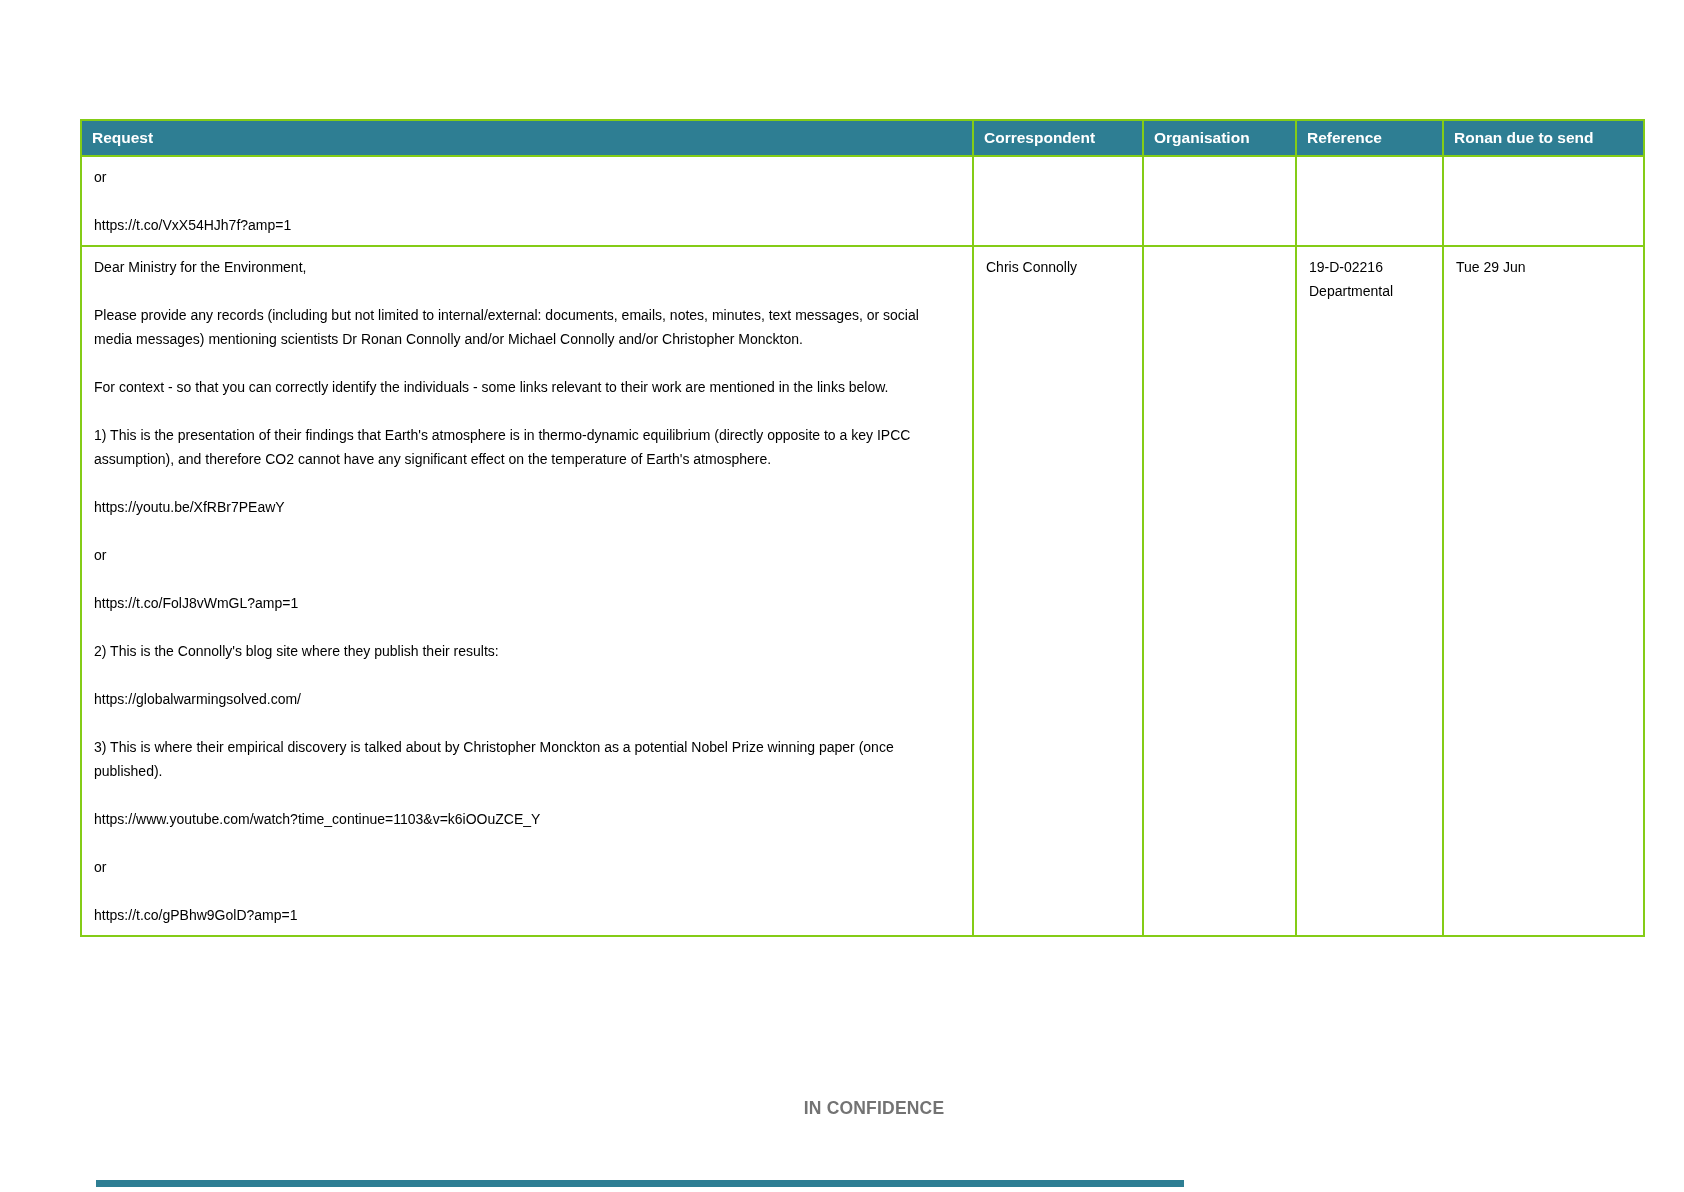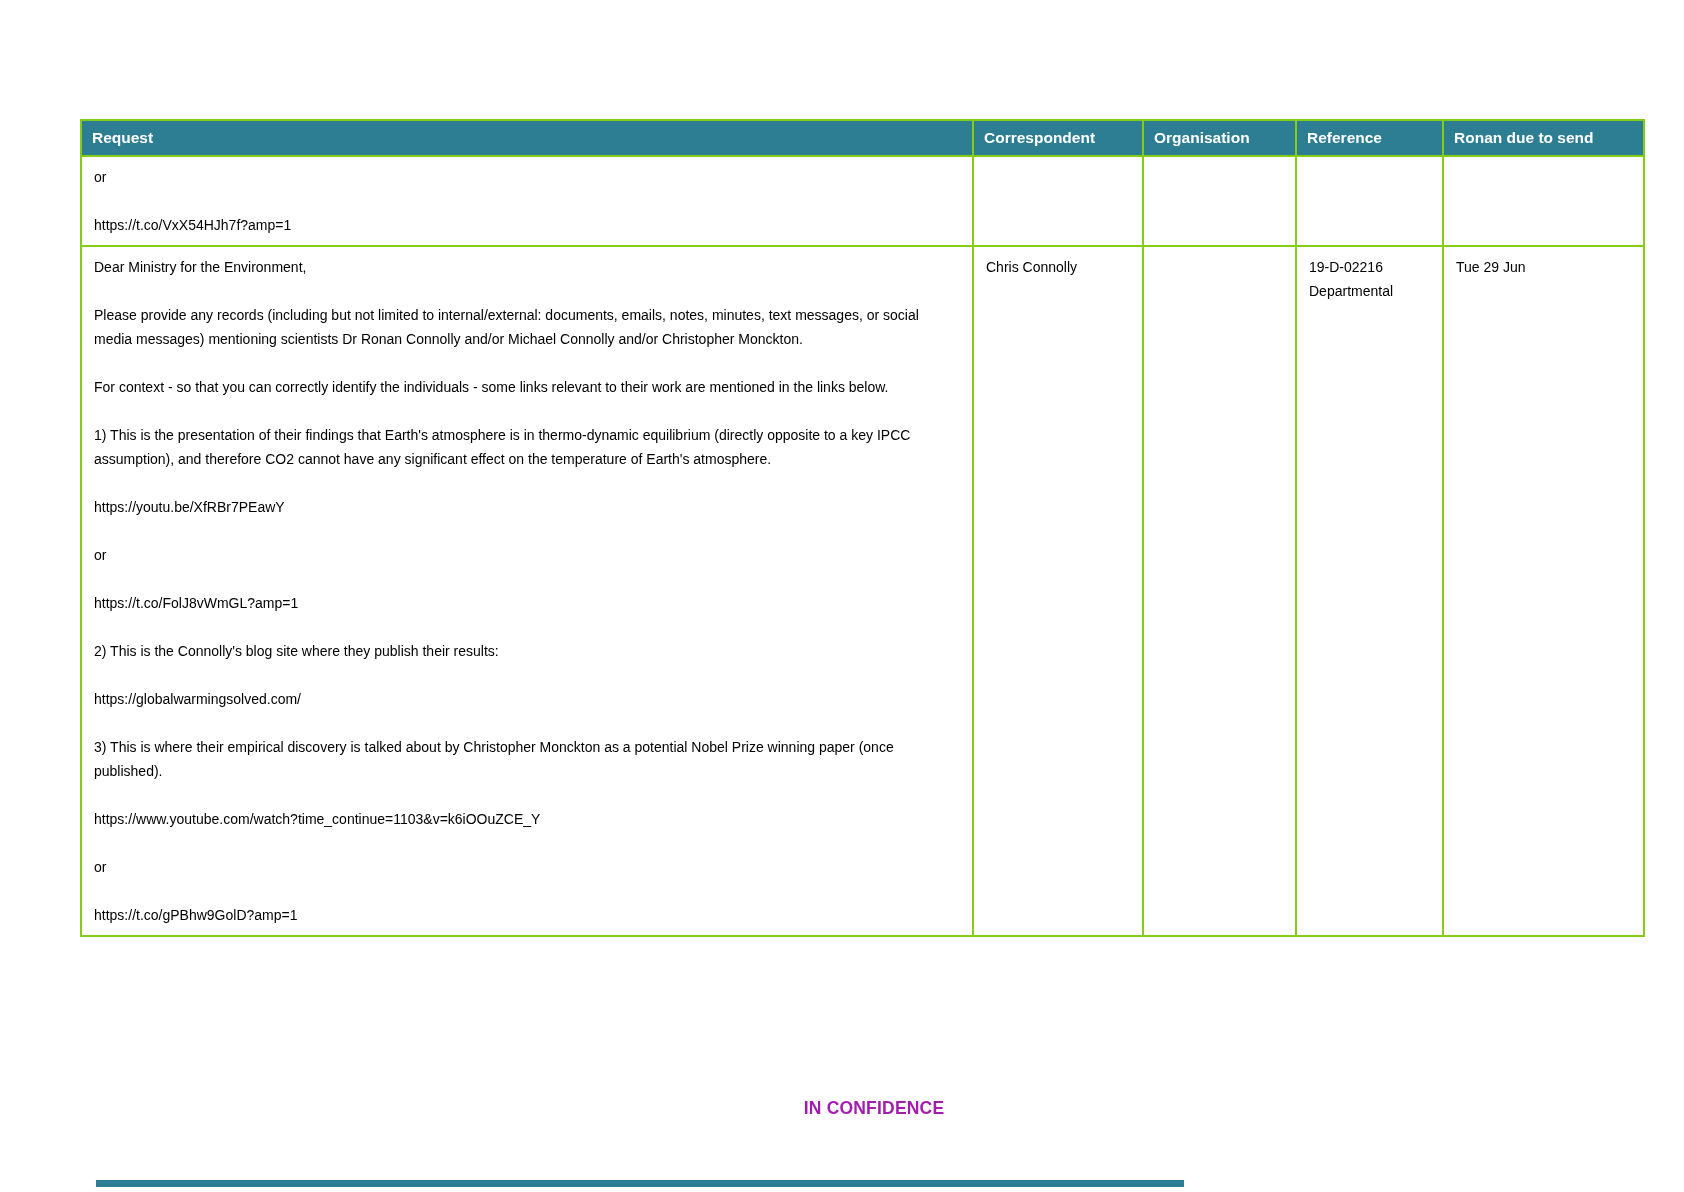--- a/index.html
+++ b/index.html
@@ -57,21 +57,21 @@
     white-space: pre-wrap;
     word-wrap: break-word;
   }
   .footer-classification {
     position: absolute;
     top: 1098px;
     left: 874px;
     transform: translateX(-50%);
     font-size: 17.5px;
     font-weight: bold;
-    color: #a21caf;
+    color: #737373;
     letter-spacing: 0.2px;
     white-space: nowrap;
   }
   .bottom-edge-bar {
     position: absolute;
     left: 96px;
     top: 1180px;
     width: 1088px;
     height: 7px;
     background: #2e7e93;

